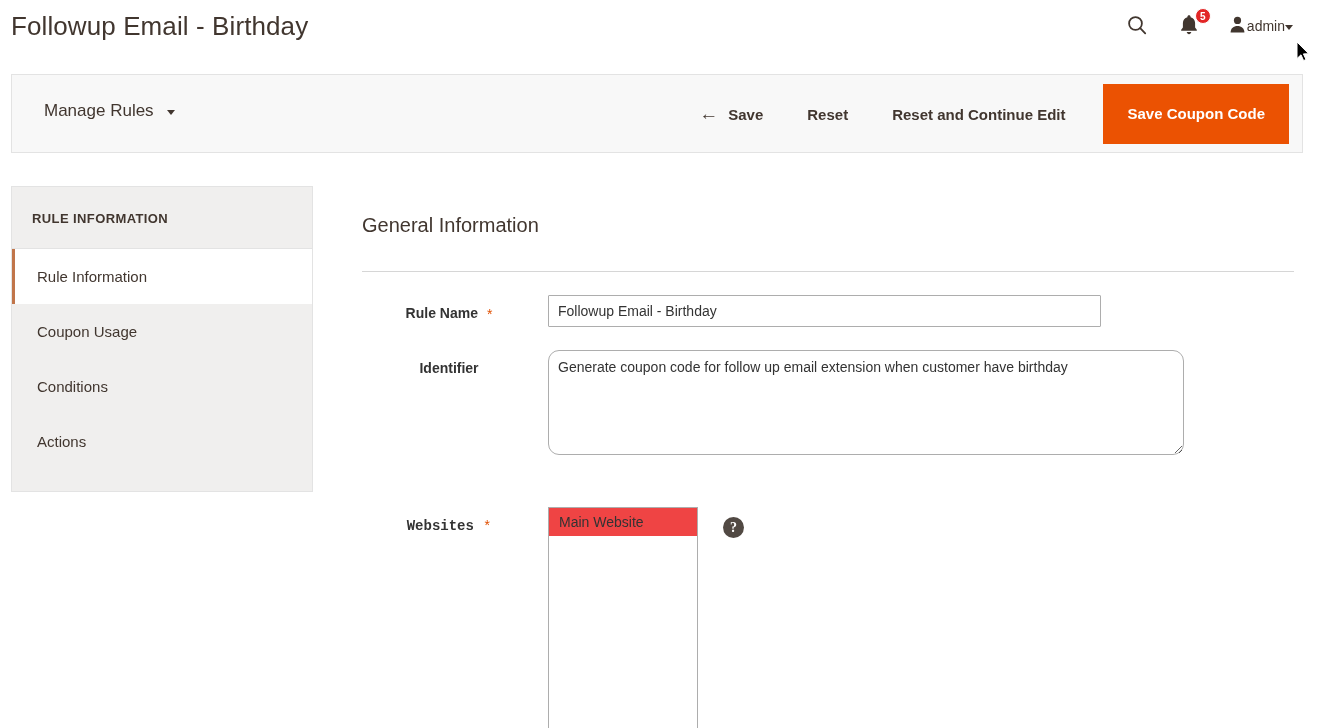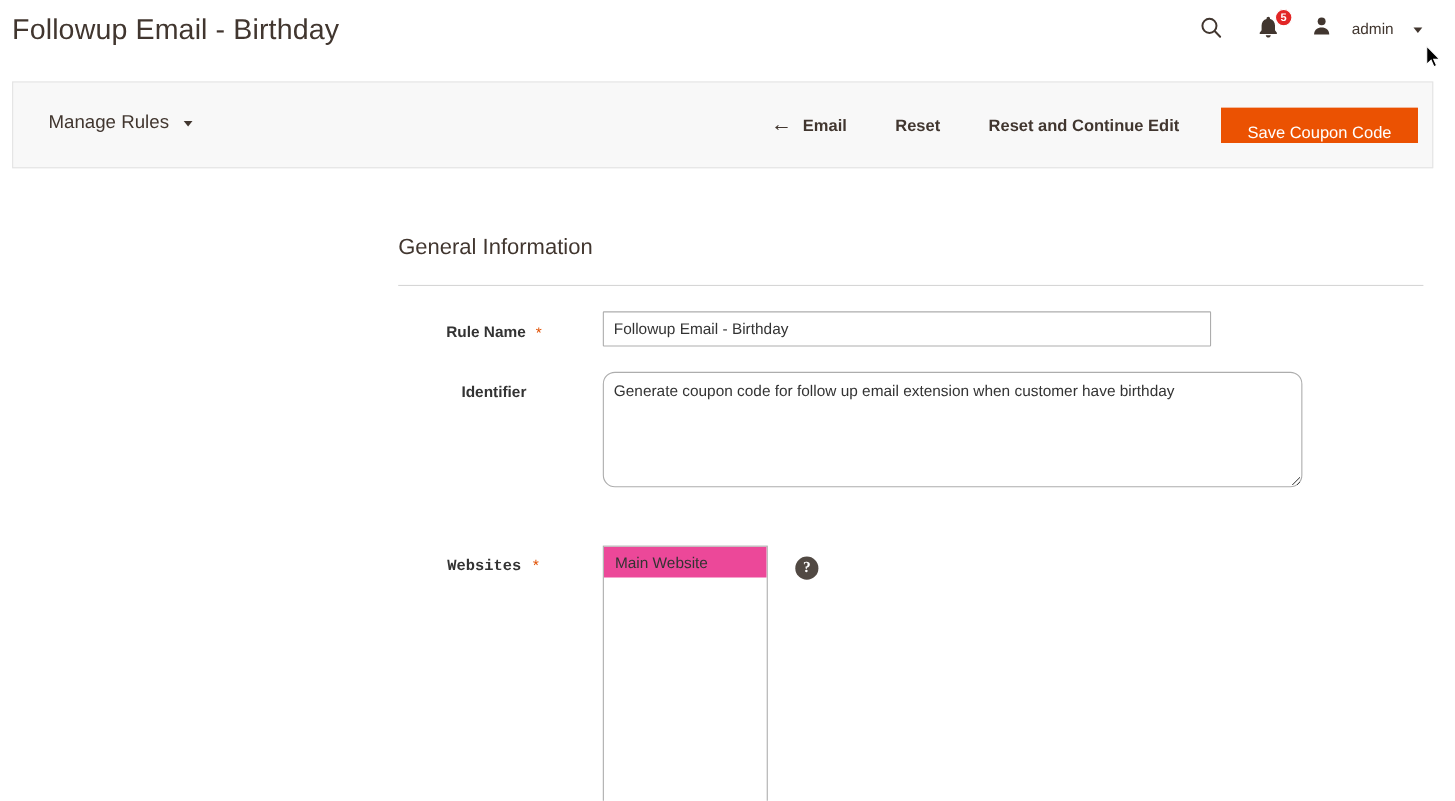--- a/index.html
+++ b/index.html
@@ -78,21 +78,21 @@
     line-height: 16px;
     text-align: center;
     padding: 0 2px;
     box-sizing: border-box;
     border: 1px solid #ffffff;
   }
 
   .admin-block {
     display: flex;
     align-items: center;
-    gap: 18px;
+    gap: 0;
     cursor: pointer;
   }
 
   .admin-name {
     font-size: 14px;
     color: #41362f;
   }
 
   .caret-down {
     width: 0;
@@ -172,23 +172,23 @@
     position: relative;
     top: -1px;
   }
 
   .btn-primary {
     background: #eb5202;
     border: 1px solid #eb5202;
     color: #ffffff;
     font-family: "Liberation Sans", sans-serif;
     font-size: 15px;
-    font-weight: normal;
+    font-weight: bold;
     padding: 0 23px;
-    height: 32px;
+    height: 60px;
     line-height: 44px;
     cursor: pointer;
     margin-left: 16px;
     white-space: nowrap;
     box-sizing: border-box;
   }
 
   
   .page-main {
     position: absolute;
@@ -253,21 +253,21 @@
     position: absolute;
     left: 351px;
     top: 0;
     width: 932px;
   }
 
   .section-title {
     font-size: 20px;
     font-weight: 400;
     color: #41362f;
-    padding-bottom: 22px;
+    padding-bottom: 34px;
     border-bottom: 1px solid #d6d6d6;
     margin: 28px 0 0 0;
   }
 
   .field-row {
     display: flex;
     align-items: flex-start;
     margin-top: 23px;
   }
 
@@ -342,21 +342,21 @@
   .ms-option {
     font-size: 14px;
     color: #333333;
     padding: 6px 10px;
     list-style: none;
     cursor: pointer;
     white-space: nowrap;
   }
 
   .ms-option.selected {
-    background: #ec4899;
+    background: #ef4444;
   }
 
   .help-icon {
     width: 21px;
     height: 21px;
     border-radius: 50%;
     background: #514943;
     color: #ffffff;
     font-size: 14px;
     font-weight: bold;
@@ -423,35 +423,45 @@
   <div class="page-toolbar">
 
     <div class="manage-rules">
       <span class="manage-rules-label">Manage Rules</span>
       <span class="manage-caret"></span>
     </div>
 
     <div class="toolbar-actions">
       <button class="btn-link">
         <span class="arrow-left">←</span>
-        <span>Email</span>
+        <span>Save</span>
       </button>
       <button class="btn-link">
         <span>Reset</span>
       </button>
       <button class="btn-link">
         <span>Reset and Continue Edit</span>
       </button>
       <button class="btn-primary">Save Coupon Code</button>
     </div>
 
   </div>
 
   <div class="page-main">
 
+    <div class="side-nav">
+      <div class="side-nav-title">RULE INFORMATION</div>
+      <ul class="side-nav-items">
+        <li class="side-nav-item active">Rule Information</li>
+        <li class="side-nav-item">Coupon Usage</li>
+        <li class="side-nav-item">Conditions</li>
+        <li class="side-nav-item">Actions</li>
+      </ul>
+      <div class="side-nav-spacer"></div>
+    </div>
 
     <div class="content">
 
       <div class="section-title">General Information</div>
 
       <div class="field-row">
         <div class="field-label">
           <span>Rule Name</span><span class="req-star">*</span>
         </div>
         <div class="field-control">

